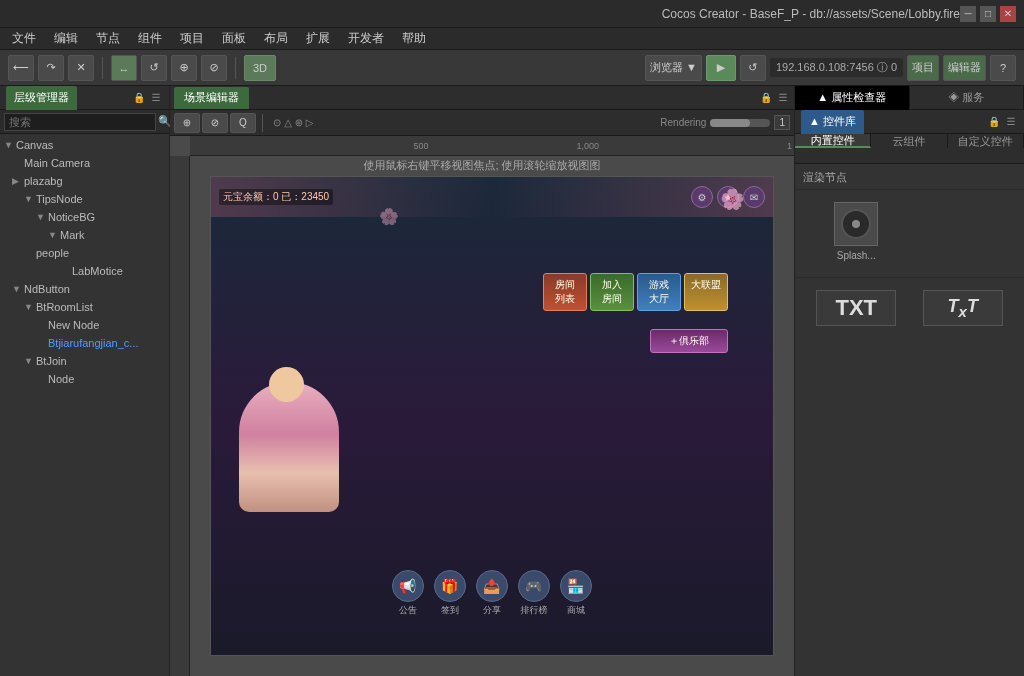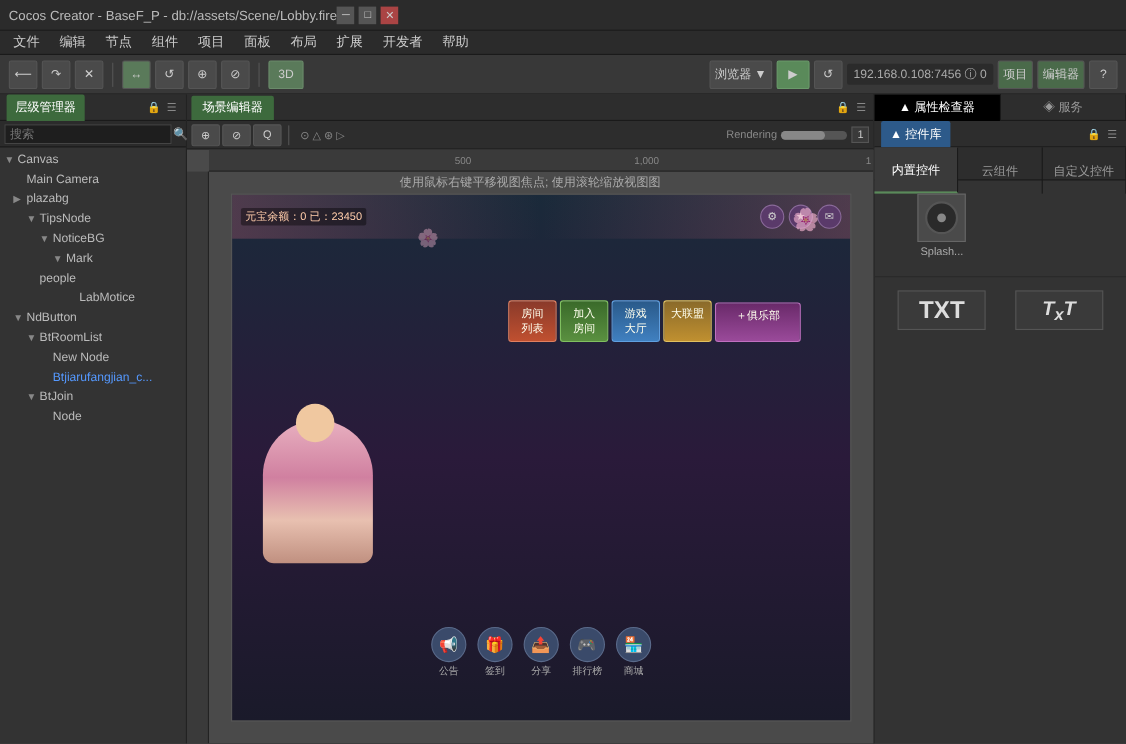--- a/index.html
+++ b/index.html
@@ -5,21 +5,21 @@
     * { margin: 0; padding: 0; box-sizing: border-box; }
     body { width: 1024px; height: 676px; overflow: hidden; font-family: 'Microsoft YaHei', Arial, sans-serif; font-size: 12px; background: #3c3c3c; color: #ccc; }
 
     
     #titlebar {
       height: 28px;
       background: #2b2b2b;
       display: flex;
       align-items: center;
       padding: 0 8px;
-      justify-content: flex-start;
+      justify-content: flex-end;
       border-bottom: 1px solid #1a1a1a;
     }
     #titlebar .title { font-size: 12px; color: #bbb; }
     #titlebar .win-controls { display: flex; gap: 4px; }
     #titlebar .win-btn {
       width: 16px; height: 16px;
       border: none; background: #555; color: #ccc;
       font-size: 10px; cursor: pointer; display: flex; align-items: center; justify-content: center;
     }
 
@@ -201,21 +201,21 @@
       display: flex;
       flex-direction: column;
     }
     .comp-tabs {
       height: 30px;
       display: flex;
       background: #2d2d2d;
       border-bottom: 1px solid #1a1a1a;
     }
     .comp-tab {
-      flex: 1; height: 42px;
+      flex: 1; height: 14px;
       display: flex; align-items: center; justify-content: center;
       font-size: 11px; color: #999; cursor: pointer;
       border-right: 1px solid #1a1a1a;
     }
     .comp-tab.active { color: #fff; background: #3a3a3a; border-bottom: 2px solid #5a8a5a; }
 
     .comp-section-title {
       padding: 6px 8px 4px;
       font-size: 11px;
       color: #aaa;
@@ -463,21 +463,21 @@
               <div style="width:22px;height:22px;background:#5a3a6a;border-radius:50%;border:1px solid #8a6a9a;display:flex;align-items:center;justify-content:center;font-size:10px;">✉</div>
             </div>
           </div>
 
           <div style="position:absolute;bottom:30%;left:5%;width:100px;height:130px;">
             <div style="width:100%;height:100%;background:linear-gradient(180deg,#e8b0c0 0%,#d080a0 40%,#e8c0b0 70%,#c09080 100%);border-radius:50px 50px 10px 10px;position:relative;">
               <div style="position:absolute;top:-15px;left:30px;width:35px;height:35px;background:#f0c8a0;border-radius:50%;"></div>
             </div>
           </div>
 
-          <div style="position:absolute;top:20%;right:8%;display:flex;flex-direction:row;gap:3px;">
+          <div style="position:absolute;top:20%;right:8%;display:flex;flex-direction:column;gap:16px;align-items:flex-end;">
             <div style="display:flex;gap:3px;">
               <div style="background:linear-gradient(180deg,#8a3a2a,#c05030);border:1px solid #e08060;border-radius:3px;padding:4px 6px;font-size:10px;color:#ffe;text-align:center;min-width:44px;">房间<br>列表</div>
               <div style="background:linear-gradient(180deg,#3a6a2a,#5a9040);border:1px solid #80c060;border-radius:3px;padding:4px 6px;font-size:10px;color:#ffe;text-align:center;min-width:44px;">加入<br>房间</div>
               <div style="background:linear-gradient(180deg,#2a5a8a,#4080c0);border:1px solid #60a0e0;border-radius:3px;padding:4px 6px;font-size:10px;color:#ffe;text-align:center;min-width:44px;">游戏<br>大厅</div>
               <div style="background:linear-gradient(180deg,#8a6a2a,#c09030);border:1px solid #e0c060;border-radius:3px;padding:4px 6px;font-size:10px;color:#ffe;text-align:center;min-width:44px;">大联盟</div>
             </div>
             <div style="display:flex;gap:3px;margin-top:2px;">
               <div style="background:linear-gradient(180deg,#6a2a6a,#9a4a9a);border:1px solid #c070c0;border-radius:3px;padding:4px 18px;font-size:10px;color:#ffe;text-align:center;min-width:50px;">＋俱乐部</div>
             </div>
           </div>
@@ -539,20 +539,23 @@
           <span>内置控件</span>
         </div>
         <div class="comp-tab">
           <span>云组件</span>
         </div>
         <div class="comp-tab">
           <span>自定义控件</span>
         </div>
       </div>
 
+      <div class="comp-section-title">
+        <span>渲染节点</span>
+      </div>
 
       <div class="comp-grid">
 
         <div class="comp-item">
           <div class="comp-icon">
             <div style="width:30px;height:30px;background:#2a2a2a;border-radius:50%;border:2px solid #555;display:flex;align-items:center;justify-content:center;">
               <div style="width:8px;height:8px;background:#888;border-radius:50%;"></div>
             </div>
           </div>
           <span class="comp-label">Splash...</span>

